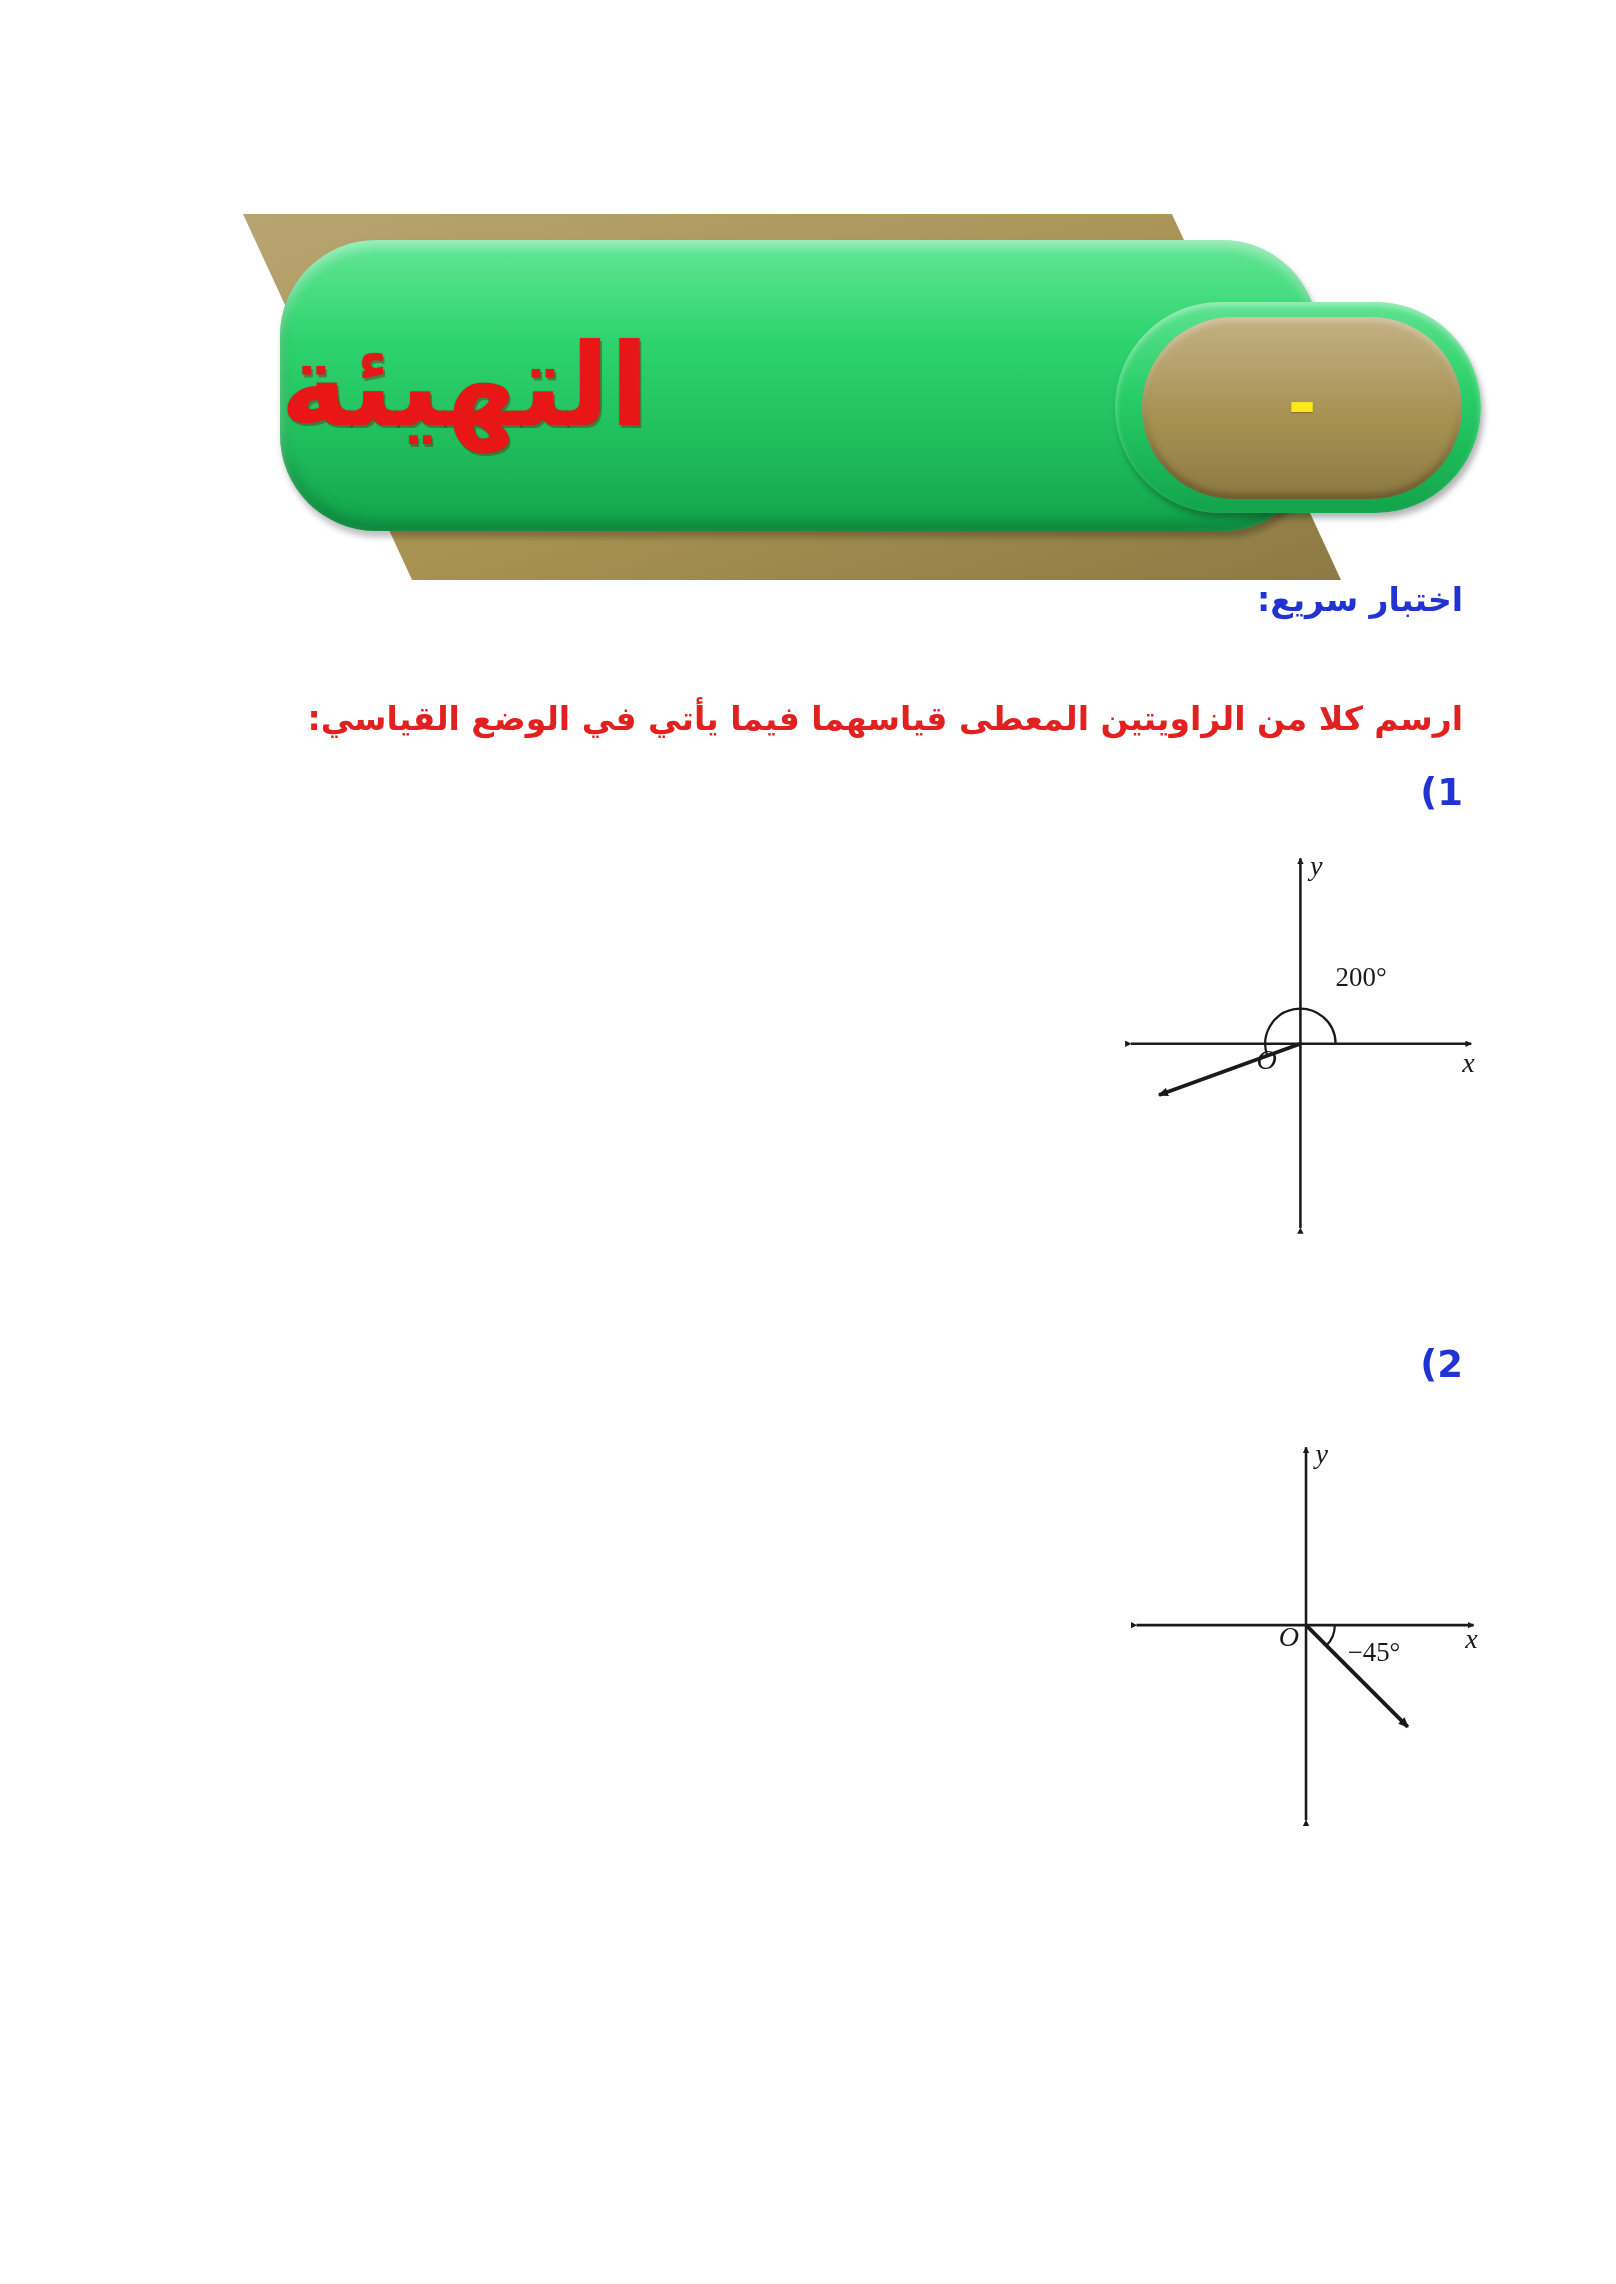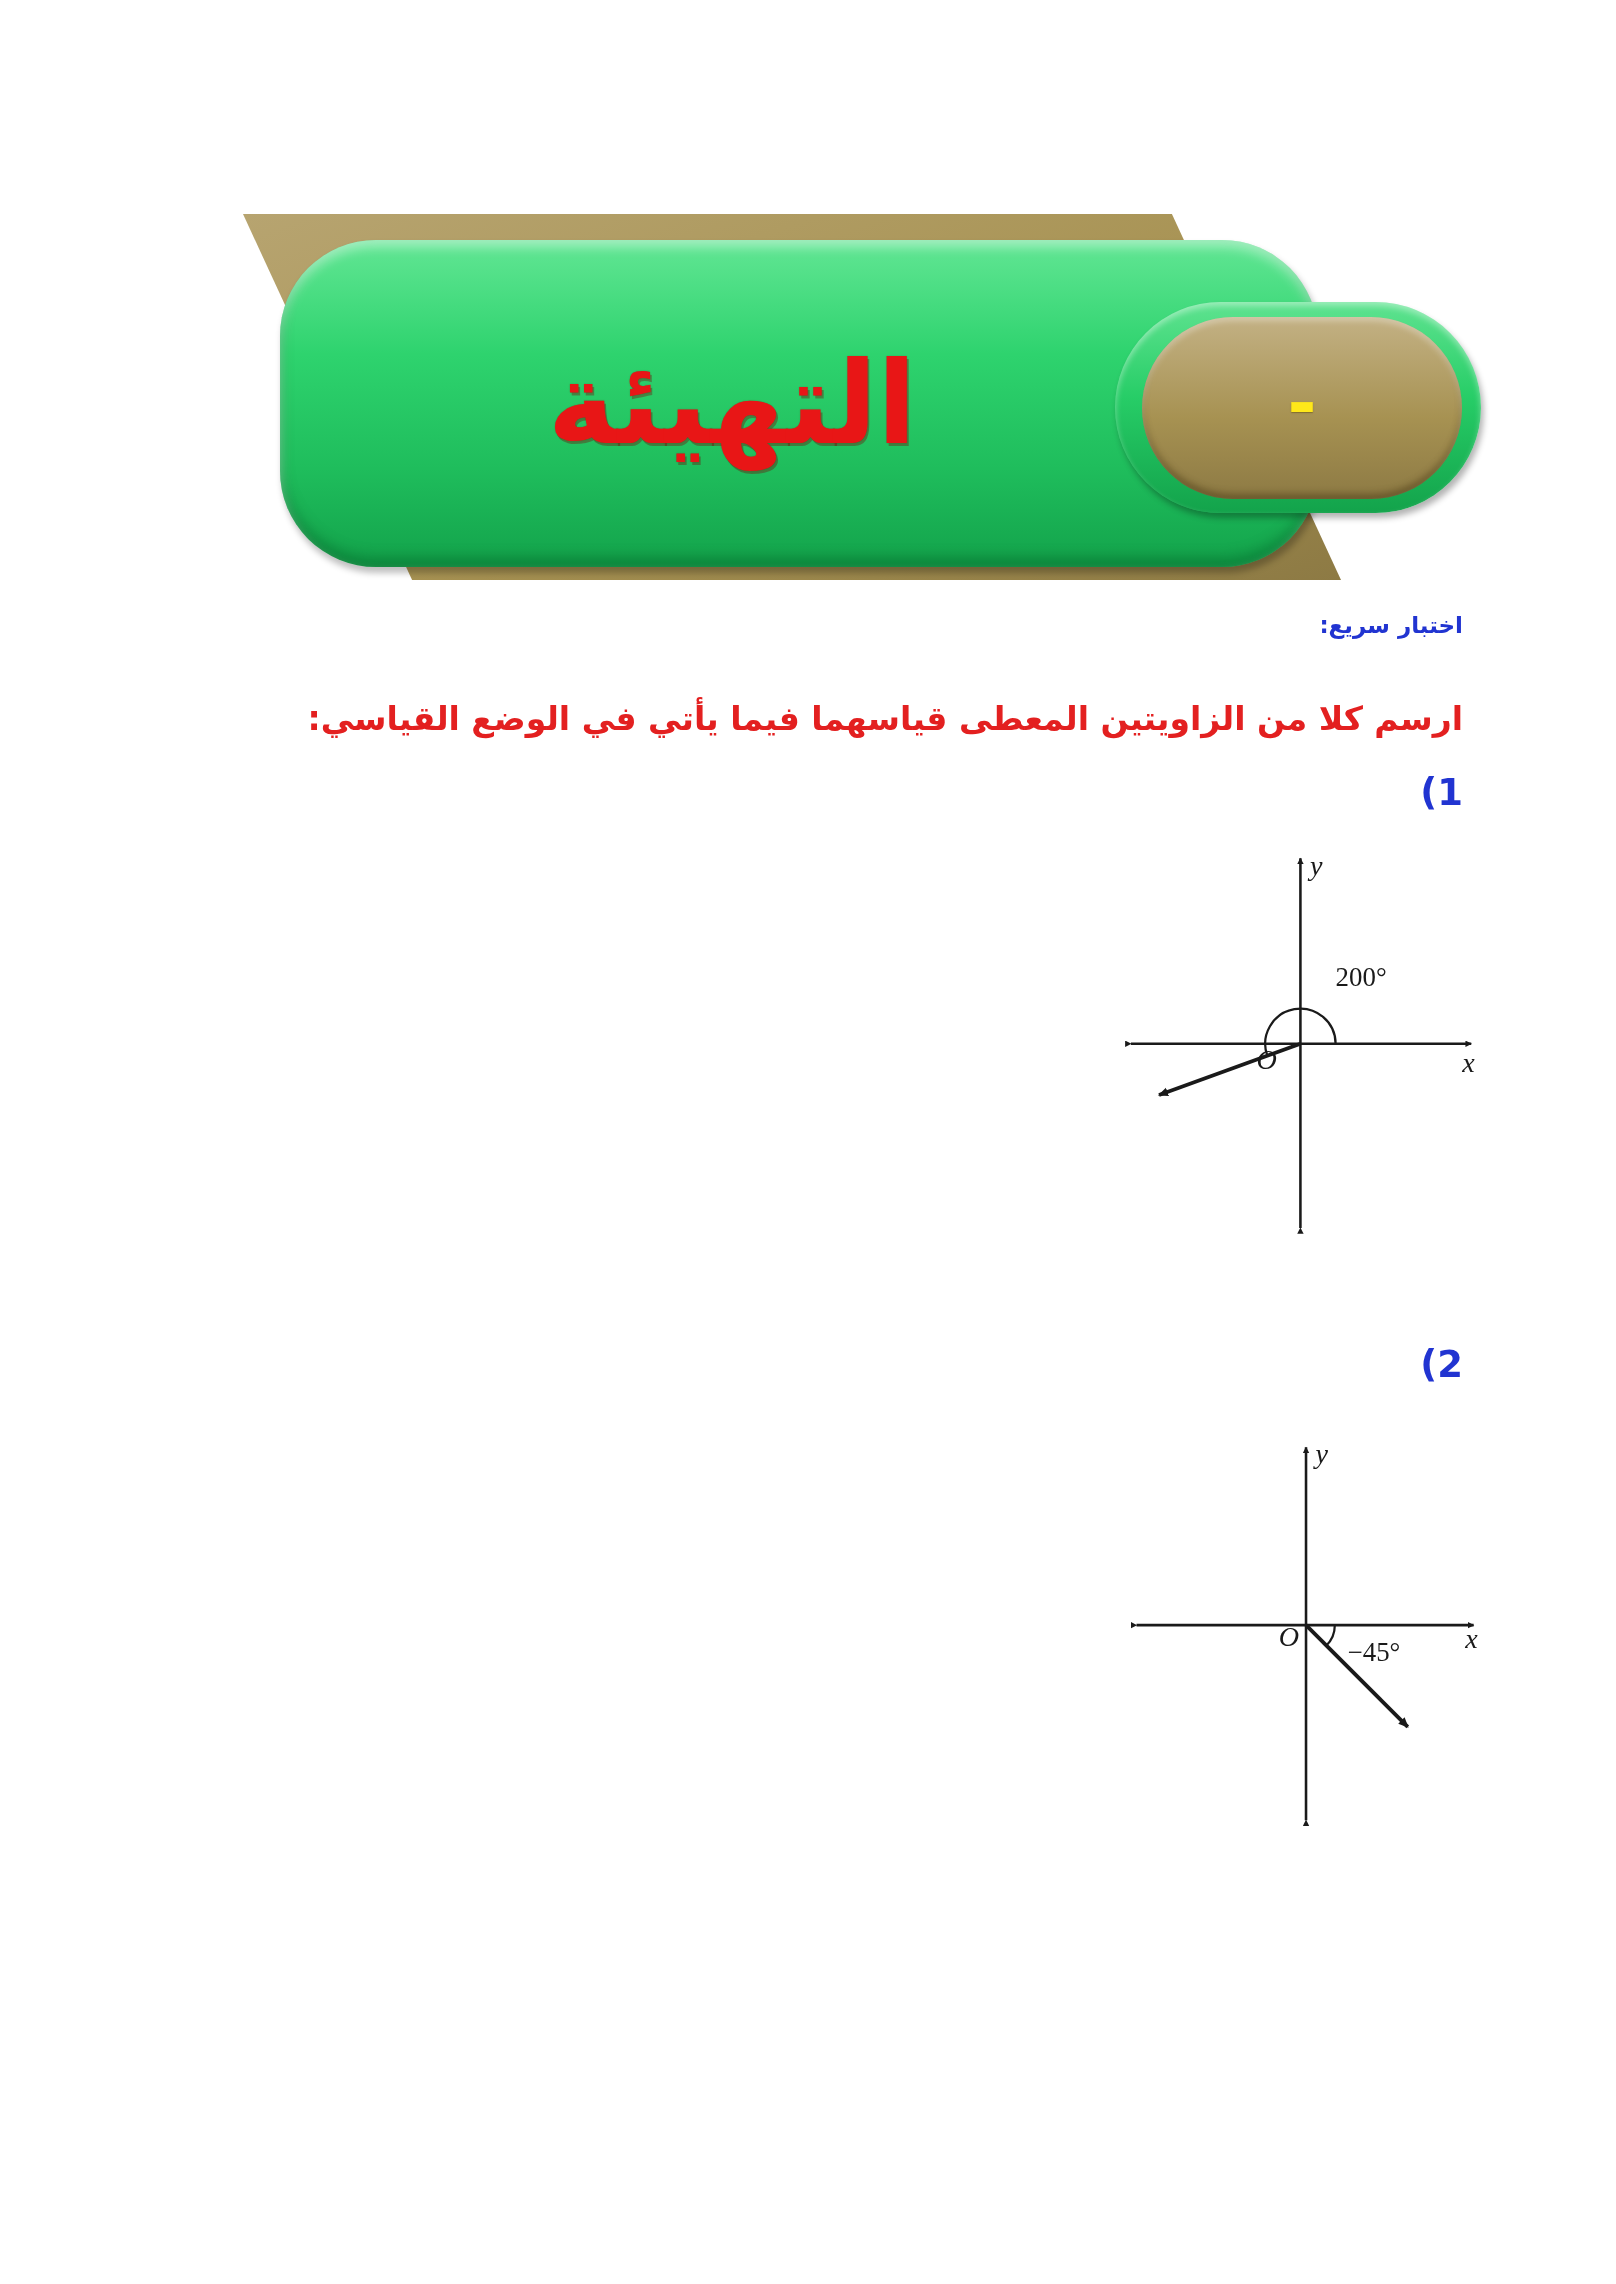--- a/index.html
+++ b/index.html
@@ -12,27 +12,27 @@
   }
 
   
   .tan-parallelogram{
     position:absolute;left:243px;top:214px;width:1098px;height:366px;
     background:linear-gradient(160deg,#b7a470 0%,#a79252 55%,#8d7a44 100%);
     clip-path:polygon(0% 0%, 84.6% 0%, 100% 100%, 15.4% 100%);
     box-shadow:0 3.8px 9px rgba(0,0,0,0.25);
   }
   .green-banner{
-    position:absolute;left:280px;top:240px;width:1038px;height:327px;
+    position:absolute;left:280px;top:240px;width:1038px;height:291px;
     border-radius:96px;
     background:linear-gradient(180deg,#62e694 0%,#2ed36e 35%,#1fbd5c 70%,#13a34b 100%);
     box-shadow:inset 0 6.4px 11.5px rgba(255,255,255,0.45),
                inset 0 -9px 14px rgba(0,90,35,0.45),
                2.6px 5.1px 6.4px rgba(0,0,0,0.25);
-    display:flex;align-items:center;justify-content:center;
+    display:flex;align-items:center;justify-content:flex-start;
   }
   .banner-title{
     color:#e81616;
     font-size:115px;
     font-weight:bold;
     direction:rtl;
     padding-right:134px;
     text-shadow:1.9px 2.6px 0 rgba(120,0,0,0.35), 0 0 1.3px rgba(120,0,0,0.4);
     line-height:1;
     white-space:nowrap;
@@ -59,21 +59,21 @@
     text-shadow:0 1.3px 1.3px rgba(90,70,0,0.5);
   }
 
   
   .rtl-line{
     position:absolute;right:153px;
     direction:rtl;text-align:right;
     white-space:nowrap;
     font-weight:bold;
   }
-  .quick-test{top:612px;color:#2134d1;font-size:23px;}
+  .quick-test{top:580px;color:#2134d1;font-size:33px;}
   .instruction{top:699px;color:#e32020;font-size:33px;}
   .item-number{color:#2134d1;font-size:37px;font-weight:bold;position:absolute;right:153px;direction:ltr;}
   .item1{top:771px;}
   .item2{top:1343px;}
 
   
   .figure-svg{position:absolute;}
   .fig1{left:1081px;top:825px;}
   .fig2{left:1093px;top:1423px;}
   .axis-label{font-family:"Liberation Serif",serif;font-style:italic;font-size:44px;fill:#1a1a1a;}

